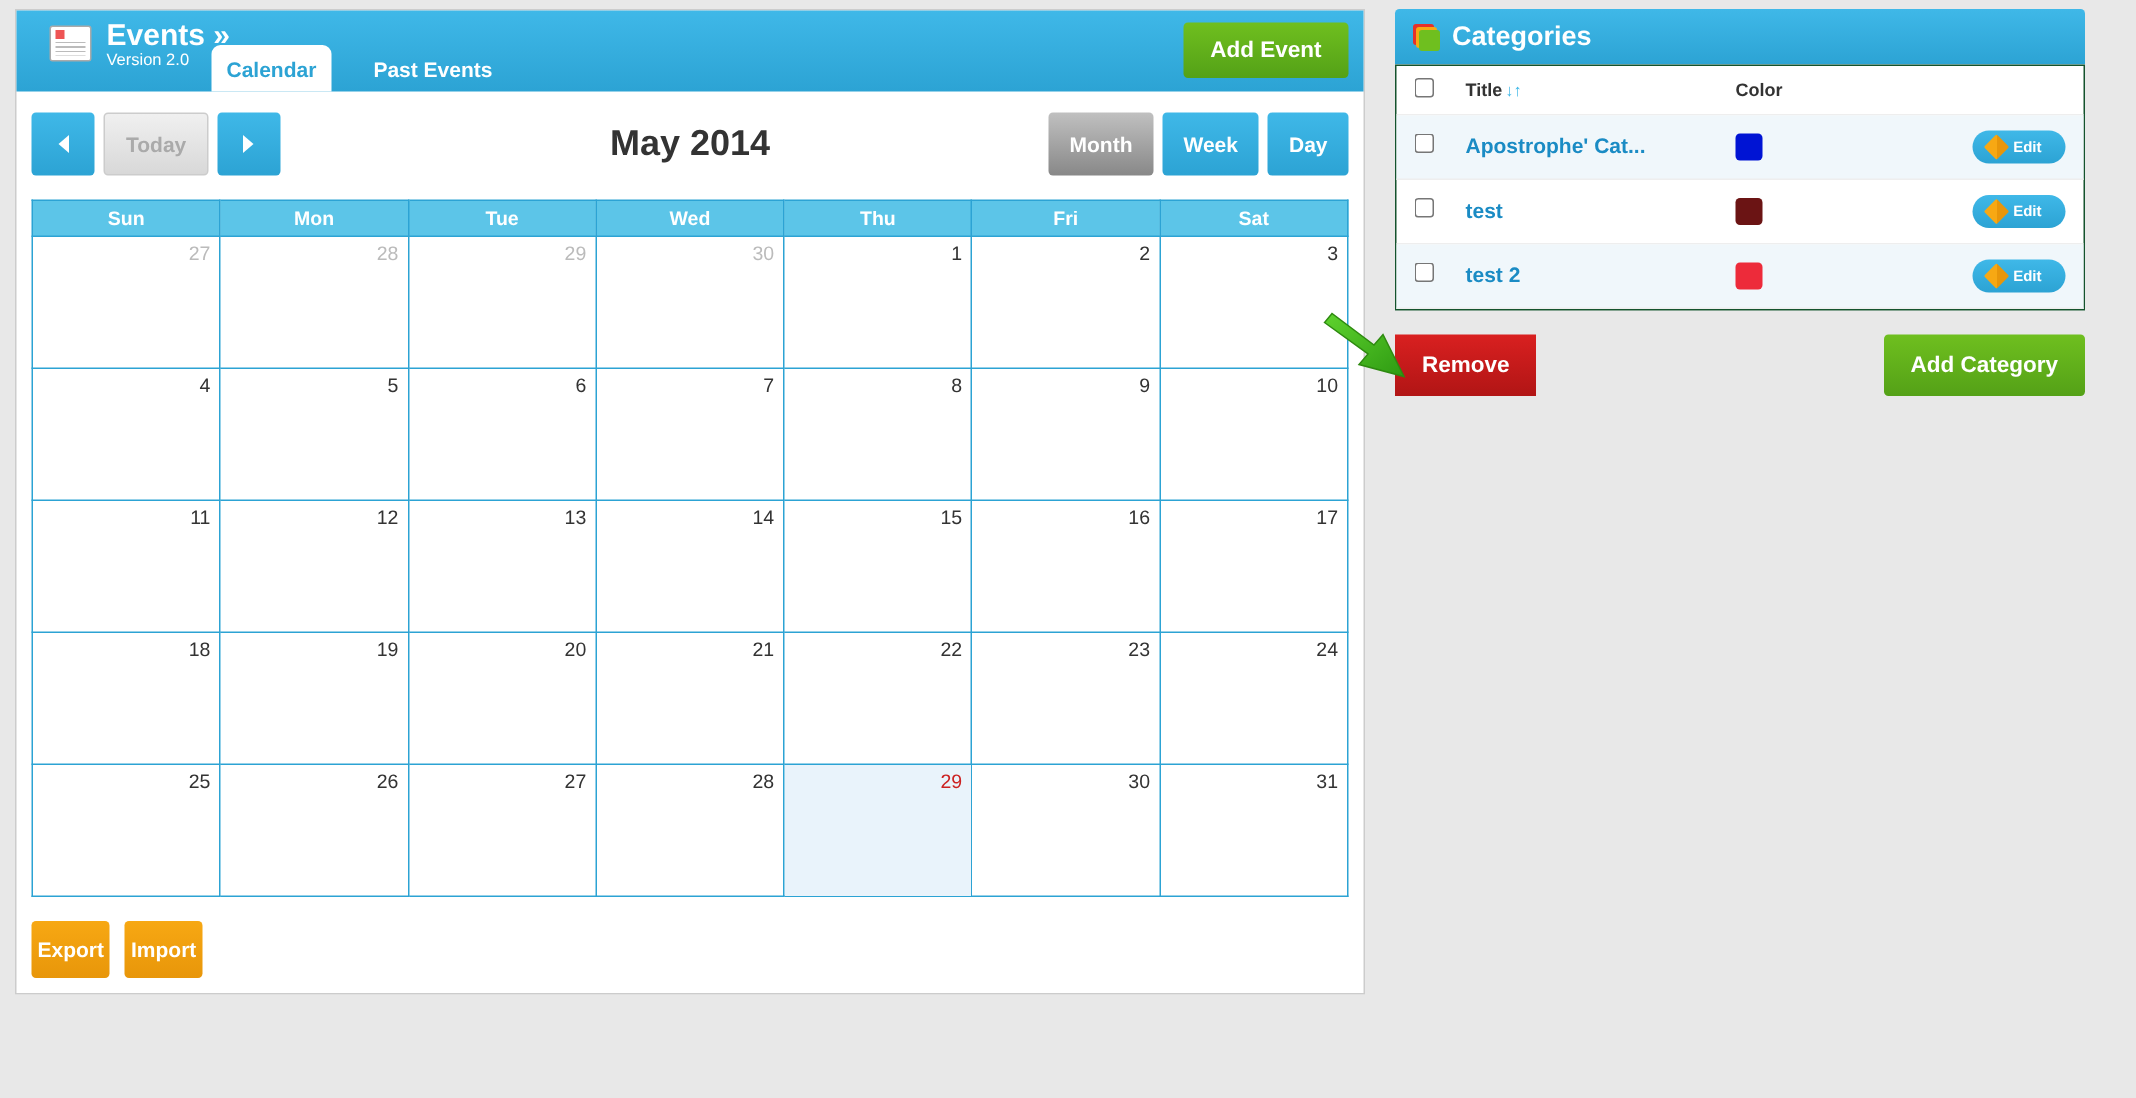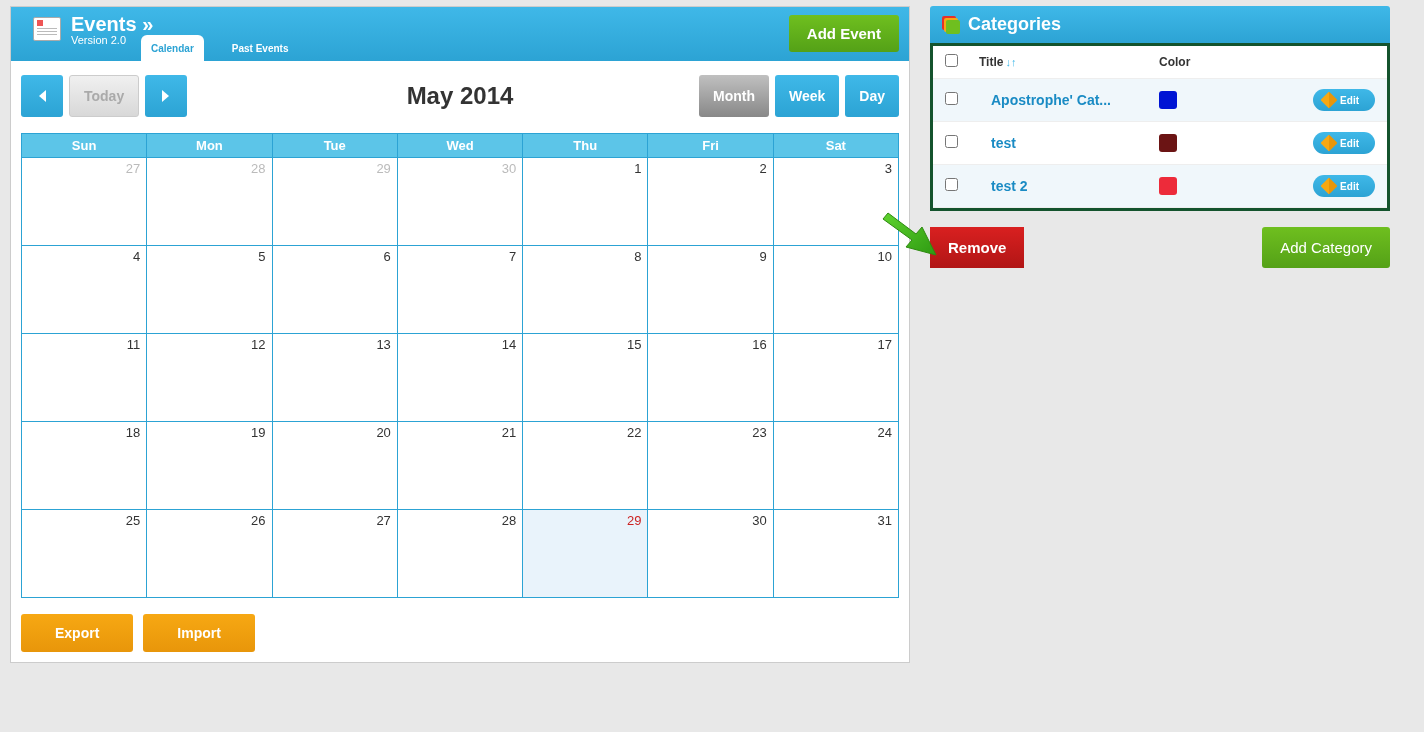--- a/index.html
+++ b/index.html
@@ -12,70 +12,70 @@
 
 .header-bar { background: linear-gradient(#3fb8e8, #2ca3d4); color: #fff; height: 54px; position: relative; padding-left: 22px; display: flex; align-items: flex-start; }
 .app-icon { width: 28px; height: 24px; background: #fff; border: 1px solid #aaa; margin-top: 10px; border-radius: 2px; position: relative; }
 .app-icon::before { content:""; position:absolute; top:2px; left:3px; width:6px; height:6px; background:#e55; }
 .app-icon::after { content:""; position:absolute; top:10px; left:3px; right:3px; bottom:3px; background:repeating-linear-gradient(#bbb,#bbb 1px,#fff 1px,#fff 3px);}
 .title-block { margin-left: 10px; margin-top: 6px; }
 .title-text { font-size: 20px; font-weight: bold; margin-top: 24px; }
 .version-text { font-size: 11px; display: block; margin-top: -2px; }
 
 .tabs { position: absolute; bottom: 0; left: 130px; display: flex; gap: 18px; align-items: flex-end; }
-.tab { color: #fff; font-weight: bold; font-size: 10px; padding: 8px 10px 7px; cursor: pointer; text-align: right; }
+.tab { color: #fff; font-weight: bold; font-size: 14px; padding: 8px 10px 7px; cursor: pointer; text-align: right; }
 .tab.active { background: #fff; color: #2ca3d4; border-radius: 6px 6px 0 0; }
 
 .add-event-btn { position: absolute; right: 10px; top: 8px; background: linear-gradient(#6fbf1f,#54a117); color:#fff; font-weight:bold; font-size:15px; border:none; padding: 10px 18px; border-radius:3px; cursor:pointer; }
 
 .toolbar { padding: 14px 10px 10px 10px; display:flex; align-items:center; position:relative; }
 .nav-btn { width:42px; height:42px; background: linear-gradient(#3fb8e8,#2ca3d4); border:none; color:#fff; font-size:18px; border-radius:3px; cursor:pointer; display:flex; align-items:center; justify-content:center; margin-right:6px;}
 .today-btn { height:42px; padding:0 14px; background: linear-gradient(#f0f0f0,#d8d8d8); border:1px solid #ccc; color:#aaa; font-weight:bold; font-size:14px; border-radius:3px; cursor:pointer; margin-right:6px;}
 .month-title { position:absolute; left:50%; transform:translateX(-50%); font-size:24px; color:#333; font-weight:bold; }
 .view-btns { position:absolute; right:10px; display:flex; gap:6px;}
 .view-btn { height:42px; padding:0 14px; border:none; color:#fff; font-weight:bold; font-size:14px; border-radius:3px; cursor:pointer; background: linear-gradient(#3fb8e8,#2ca3d4);}
 .view-btn.selected { background: linear-gradient(#c0c0c0,#888);}
 
 .calendar { margin: 6px 10px; border:1px solid #2ca3d4; border-collapse:collapse; width:calc(100% - 20px);}
 .calendar th { background:#5cc5e8; color:#fff; font-weight:bold; font-size:13px; padding:4px 0; border:1px solid #2ca3d4;}
 .calendar td { border:1px solid #2ca3d4; height:88px; width:14.28%; vertical-align:top; text-align:right; padding:3px 6px; font-size:13px; color:#333; position:relative;}
 .calendar td.other-month { color:#bbb; }
 .calendar td.today { background:#e9f3fb; }
 .calendar td.today .daynum { color:#c22; }
 
 .footer-btns { padding:10px; display:flex; gap:10px;}
-.footer-btn { background: linear-gradient(#f7a813,#e8960a); color:#fff; font-weight:bold; border:none; padding:11px 34px; font-size:14px; border-radius:3px; cursor:pointer;}
+.footer-btn { background: linear-gradient(#f7a813,#e8960a); color:#fff; font-weight:bold; border:none; padding:11px 4px; font-size:14px; border-radius:3px; cursor:pointer;}
 
 
 .right-panel { width:460px; }
 .cat-header { background: linear-gradient(#3fb8e8,#2ca3d4); color:#fff; font-weight:bold; font-size:18px; padding:8px 12px; border-radius:3px 3px 0 0; display:flex; align-items:center; gap:8px;}
 .cat-icon { width:18px; height:18px; position:relative;}
 .cat-icon span { position:absolute; width:14px; height:14px; border-radius:2px;}
 .cat-icon .c1{ background:#e5312a; top:0; left:0;}
 .cat-icon .c2{ background:#f7a813; top:2px; left:2px;}
 .cat-icon .c3{ background:#6fbf1f; top:4px; left:4px;}
 
-.cat-table { background:#fff; border:3px solid #14532d;}
+.cat-table { background:#fff; border:1px solid #14532d;}
 .cat-head-row { display:flex; padding:8px 12px; font-size:12px; font-weight:bold; color:#333; border-bottom:1px solid #eee; align-items:center;}
 .col-check{ width:34px;}
 .col-title{ width:180px;}
 .col-color{ width:90px;}
 .col-edit{ flex:1; text-align:right;}
 .sort-icon{ color:#3fb8e8; font-size:11px; margin-left:2px;}
 
 .cat-row { display:flex; padding:10px 12px; align-items:center; border-bottom:1px solid #eee;}
 .cat-row:nth-child(odd){ background:#f0f7fb;}
-.cat-row .title-link { color:#1a8bc4; font-weight:bold; font-size:14px; cursor:pointer; text-decoration:none;margin-left:12px;}
+.cat-row .title-link { color:#1a8bc4; font-weight:bold; font-size:14px; cursor:pointer; text-decoration:none;}
 .color-swatch { width:18px; height:18px; border-radius:3px;}
 .edit-pill { background: linear-gradient(#3fb8e8,#2ca3d4); color:#fff; font-weight:bold; font-size:10px; border:none; padding:5px 16px 5px 10px; border-radius:14px; cursor:pointer; display:inline-flex; align-items:center; gap:5px; float:right;}
 .pencil-icon{ width:12px; height:12px; display:inline-block; background:linear-gradient(135deg,#f7a813 50%,#e8960a 50%); transform:rotate(-45deg); border-radius:1px;}
 
 .cat-actions { display:flex; justify-content:space-between; margin-top:16px; position:relative;}
 .remove-btn { background: linear-gradient(#d92020,#b11515); color:#fff; font-weight:bold; border:none; padding:12px 18px; font-size:15px; cursor:pointer;}
-.add-cat-btn { background: linear-gradient(#6fbf1f,#54a117); color:#fff; font-weight:normal; border:none; padding:12px 18px; font-size:15px; border-radius:3px; cursor:pointer;}
+.add-cat-btn { background: linear-gradient(#6fbf1f,#54a117); color:#fff; font-weight:bold; border:none; padding:12px 18px; font-size:15px; border-radius:3px; cursor:pointer;}
 
 .arrow-annotation { position:absolute; left:-52px; top:-20px; width:60px; height:60px;}
 .arrow-annotation svg { width:100%; height:100%;}
 
 input[type=checkbox]{ cursor:pointer;}
 </style>
 </head>
 <body>
 
 <div class="main-container">

